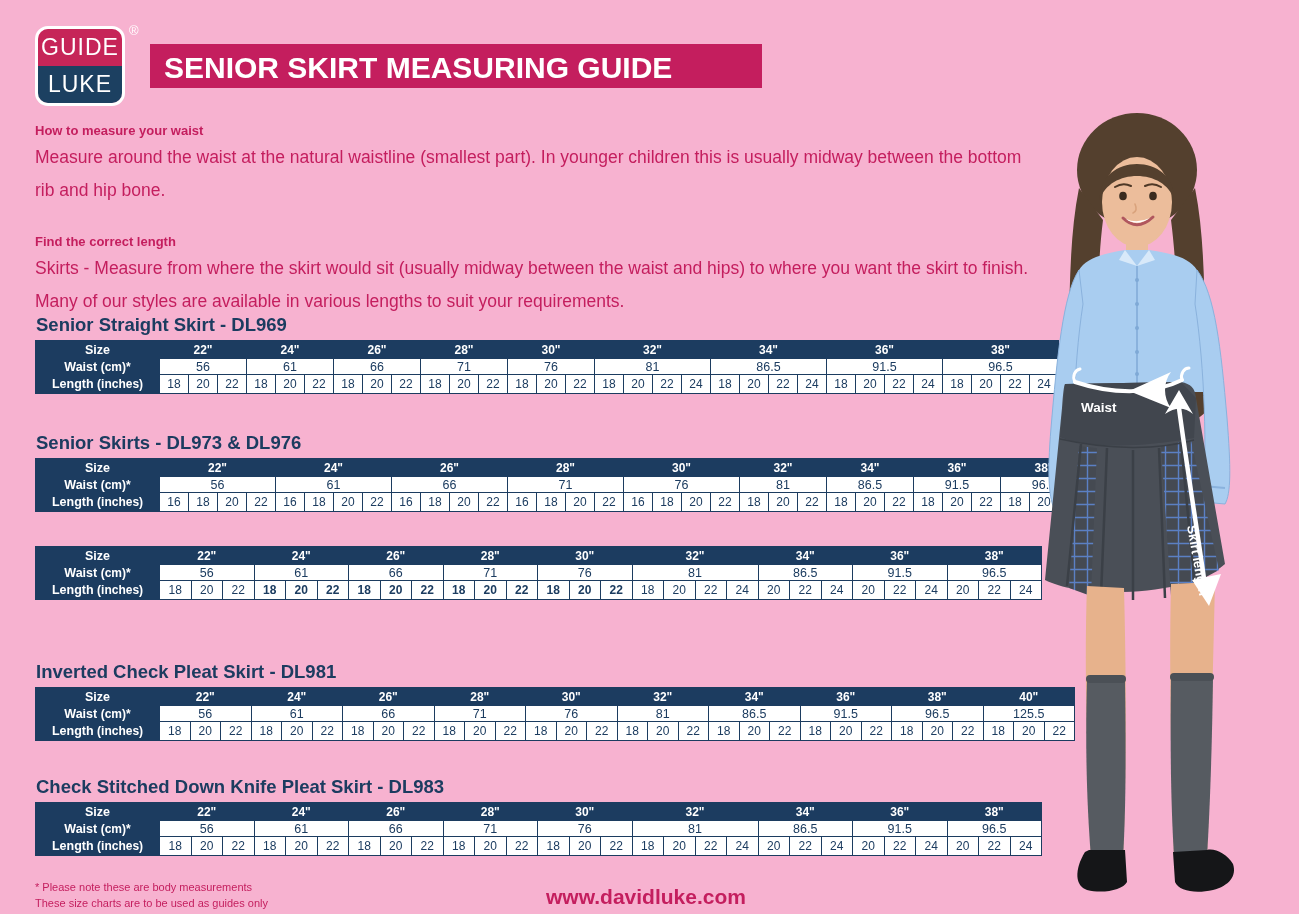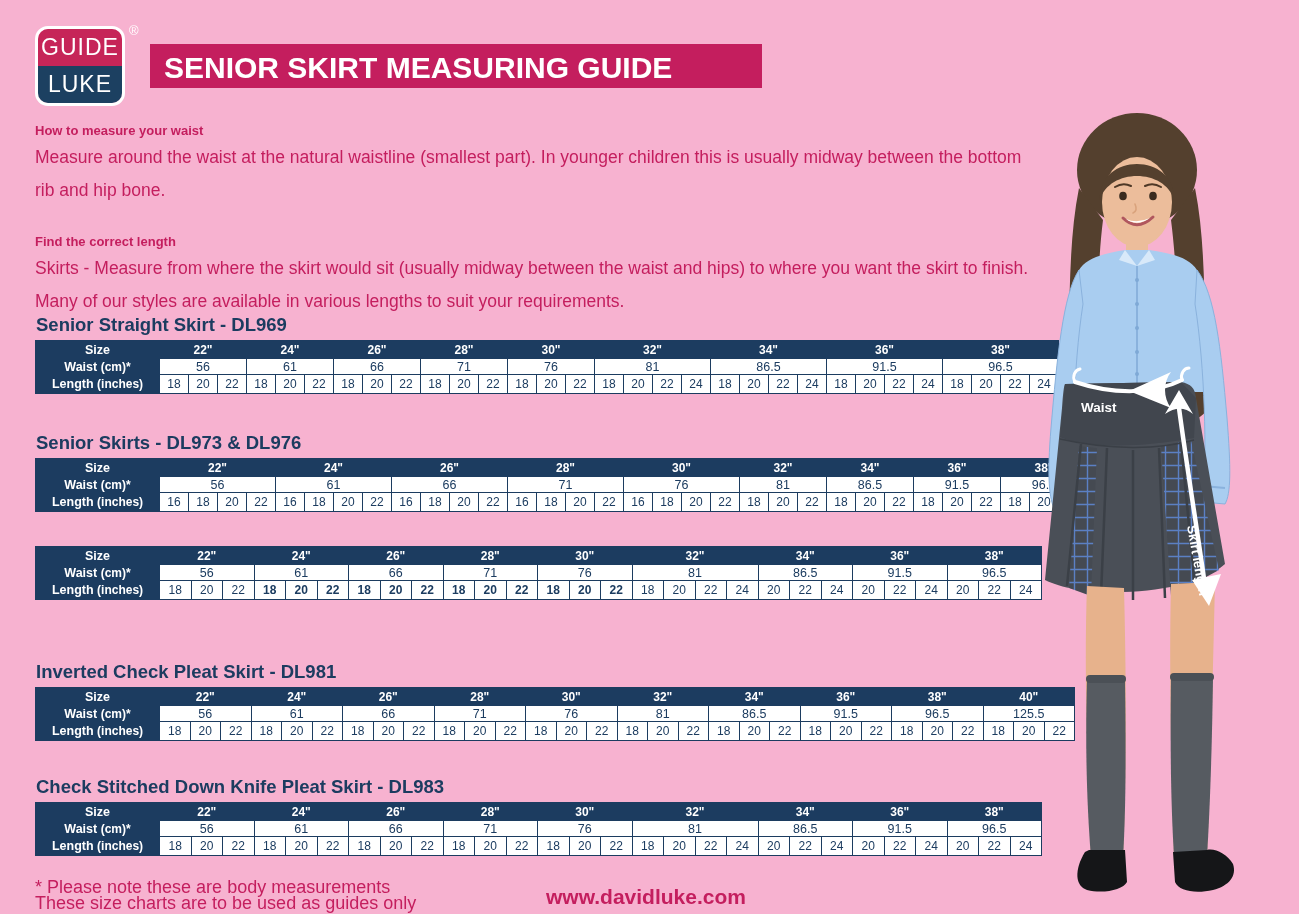--- a/index.html
+++ b/index.html
@@ -44,21 +44,21 @@
   }
   table.size-table .size-row td{background:#1c3c60;color:#fff;font-weight:bold;height:17px;}
   table.size-table .waist-row td{height:15px;font-size:12.5px;}
   table.size-table .length-row td{height:18px;}
   .unit{font-size:12px;font-weight:bold;}
   .t1 td.len,.t2 td.len{width:26px;}
   .t3 td.len,.t5 td.len{width:28.5px;}
   .t4 td.len{width:27.5px;}
   td.len.b{font-weight:bold;}
   
-  .footnotes{position:absolute;left:35px;top:879px;color:#c41e5e;font-size:18px;line-height:16px;}
+  .footnotes{position:absolute;left:35px;top:879px;color:#c41e5e;font-size:11px;line-height:16px;}
   .footnotes p{margin:0;}
   .website{position:absolute;left:546px;top:885px;color:#c41e5e;font-size:21px;font-weight:bold;}
   
   .photo{position:absolute;left:1029px;top:108px;width:270px;height:806px;}
 </style>
 </head>
 <body>
 
 <div class="logo-box">
   <div class="logo-half logo-top">GUIDE</div>

